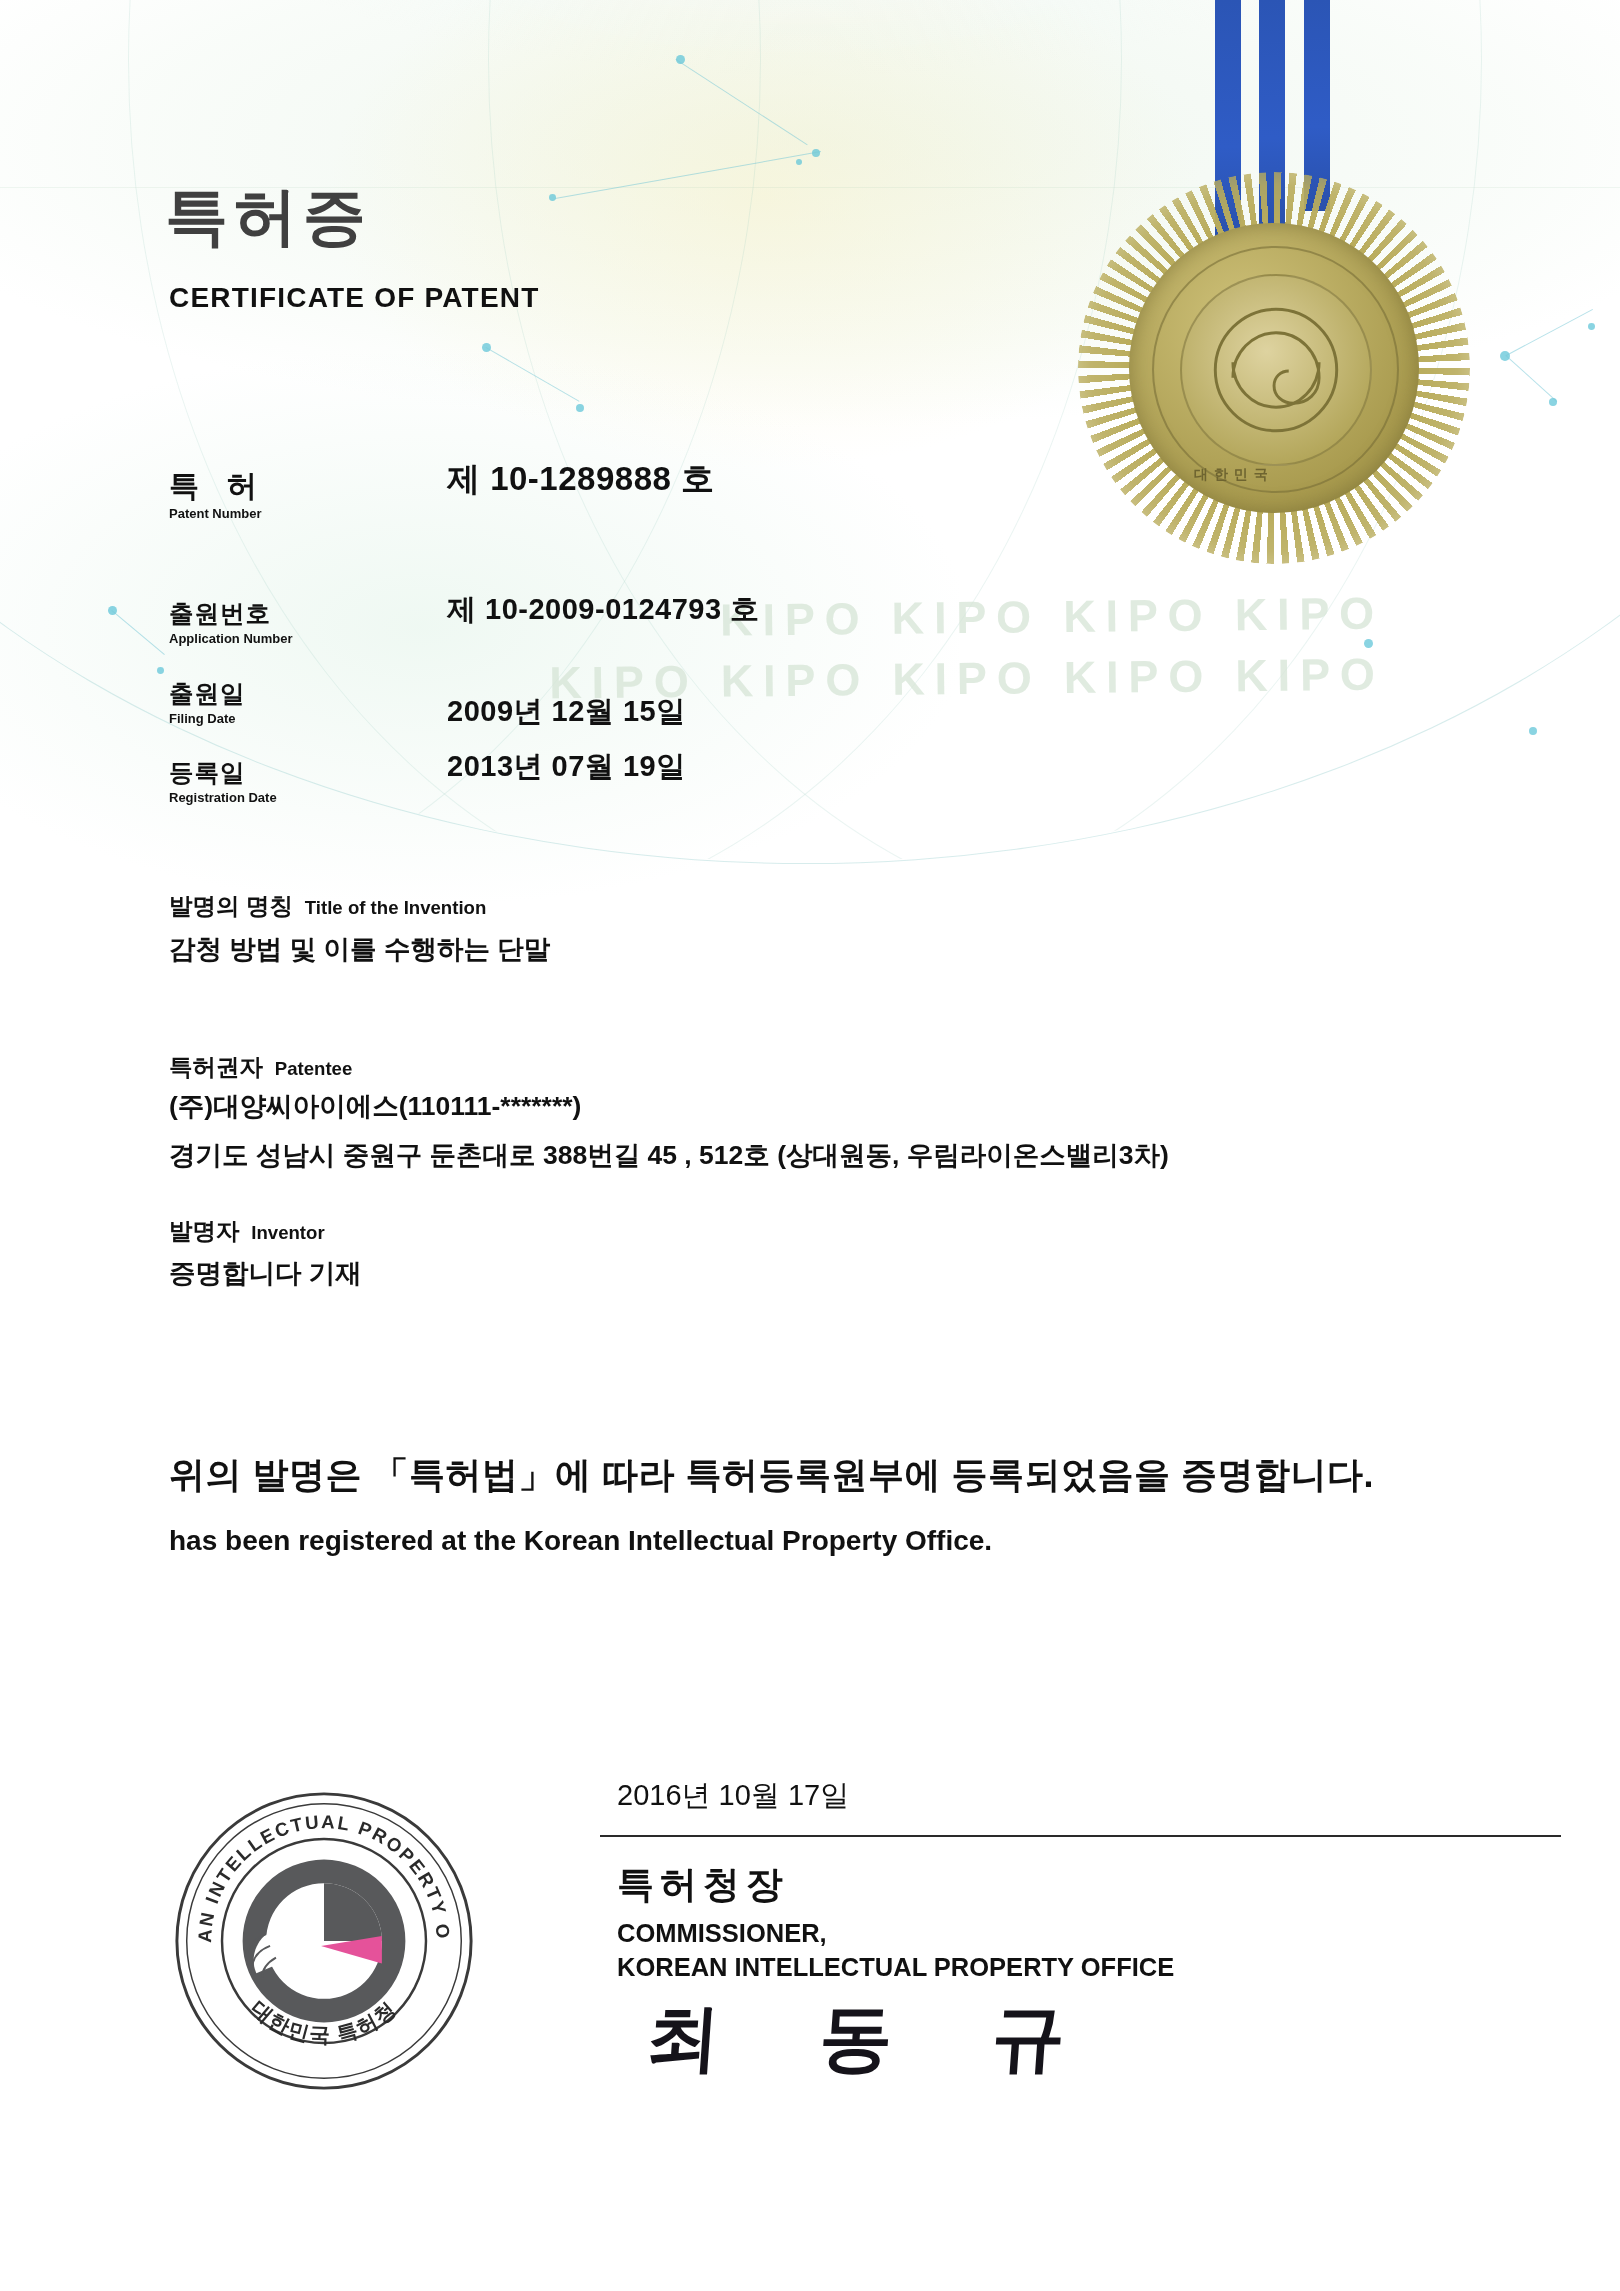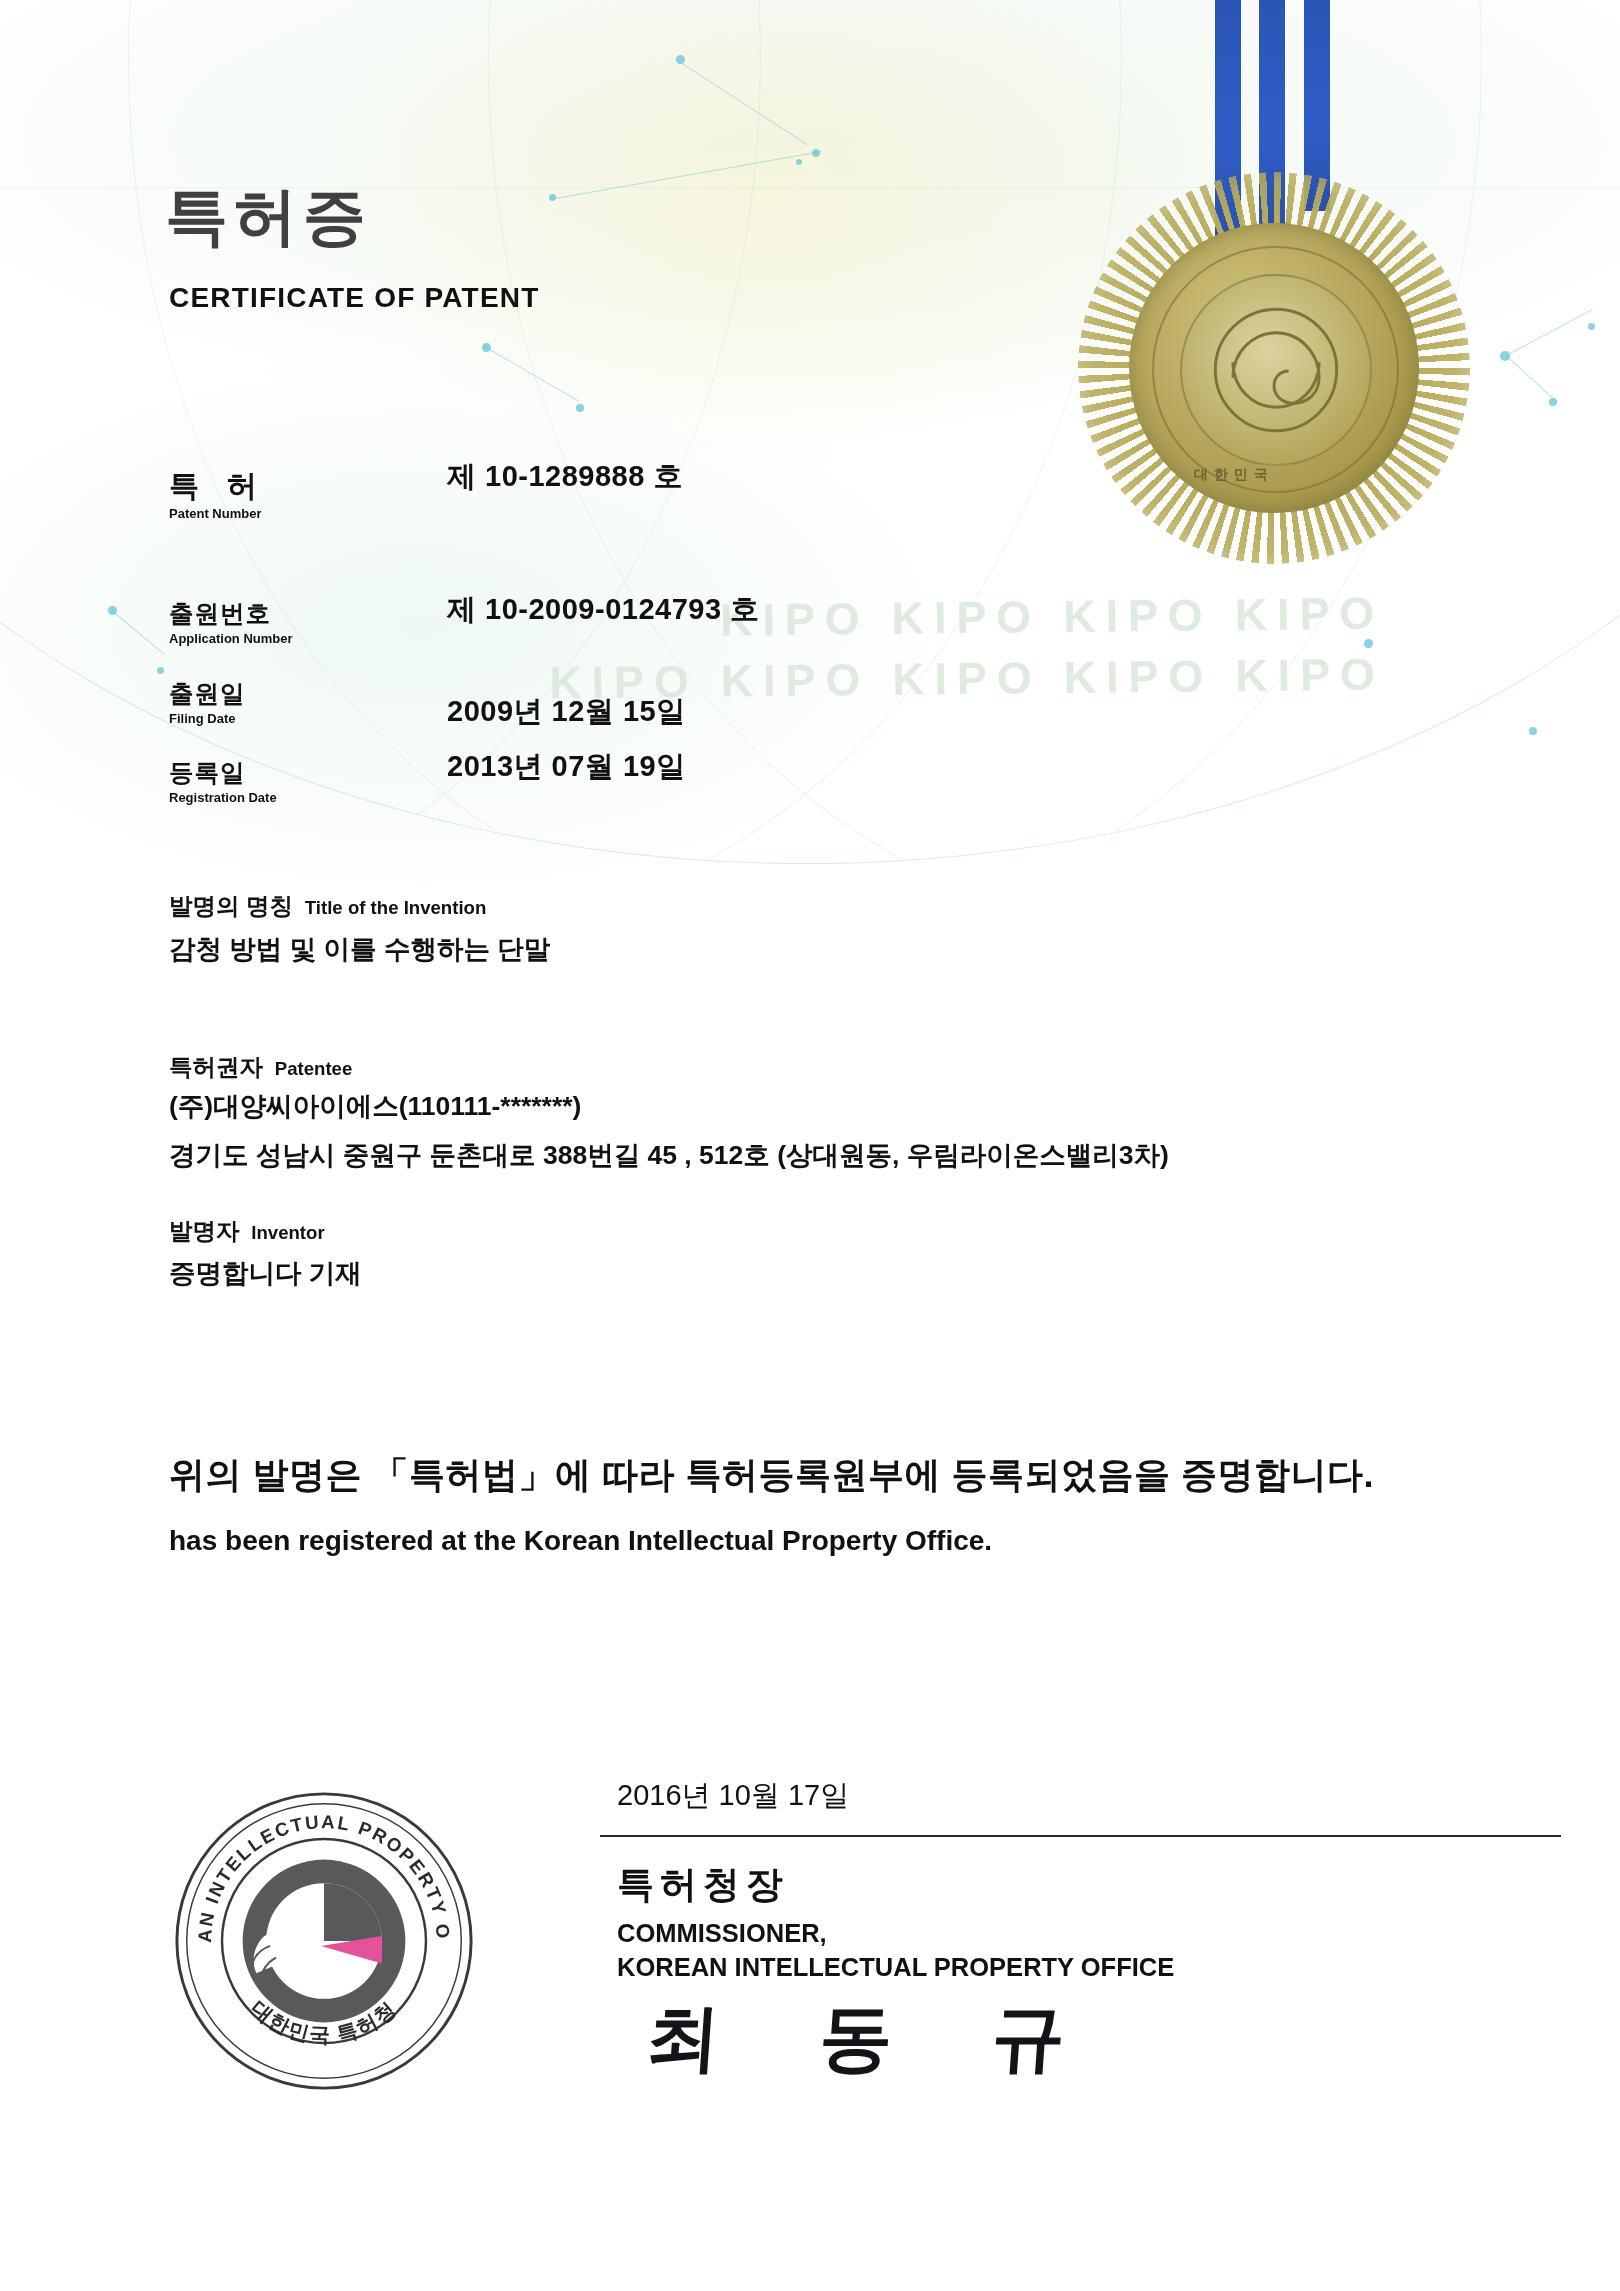--- a/index.html
+++ b/index.html
@@ -223,21 +223,21 @@
     font-size: 29px;
     font-weight: bold;
     color: #111;
     letter-spacing: 0.5px;
   }
   .big-label .lab-ko {
     font-size: 30px;
     letter-spacing: 9.8px;
   }
   .big-value {
-    font-size: 29px;
+    font-size: 33px;
   }
 
   
   .sec-head {
     position: absolute;
     white-space: nowrap;
   }
   .sec-head .ko {
     font-size: 23.5px;
     font-weight: bold;

